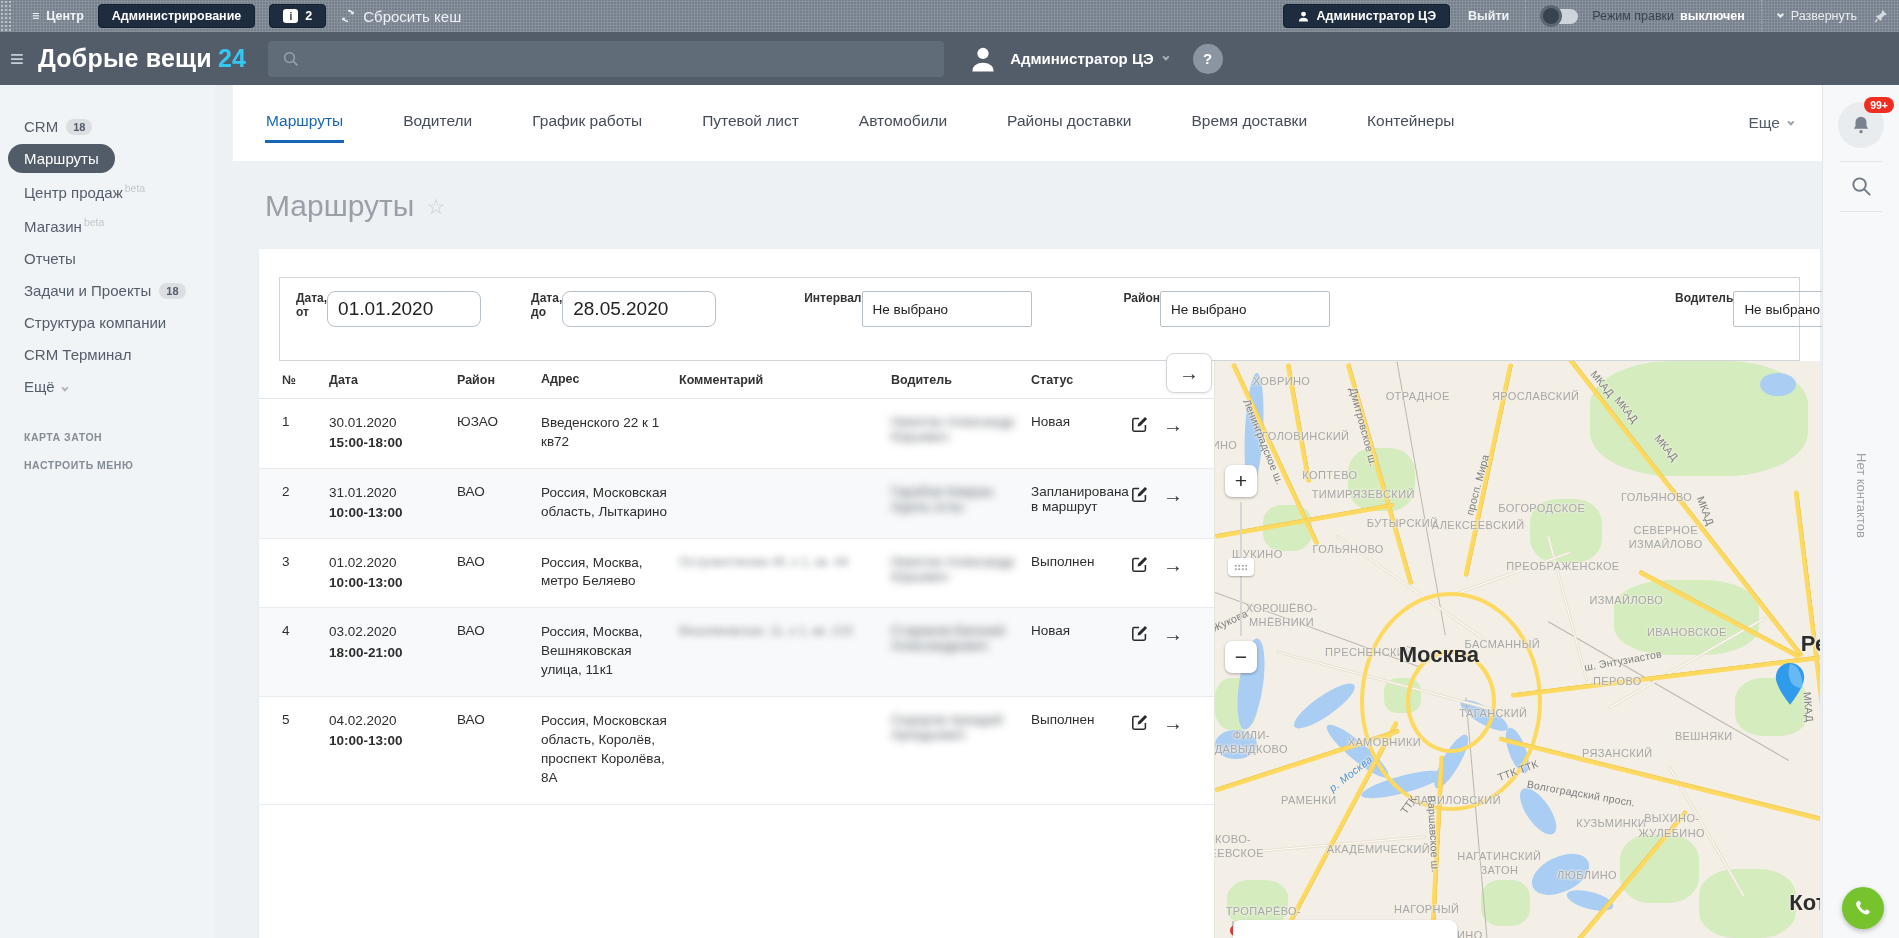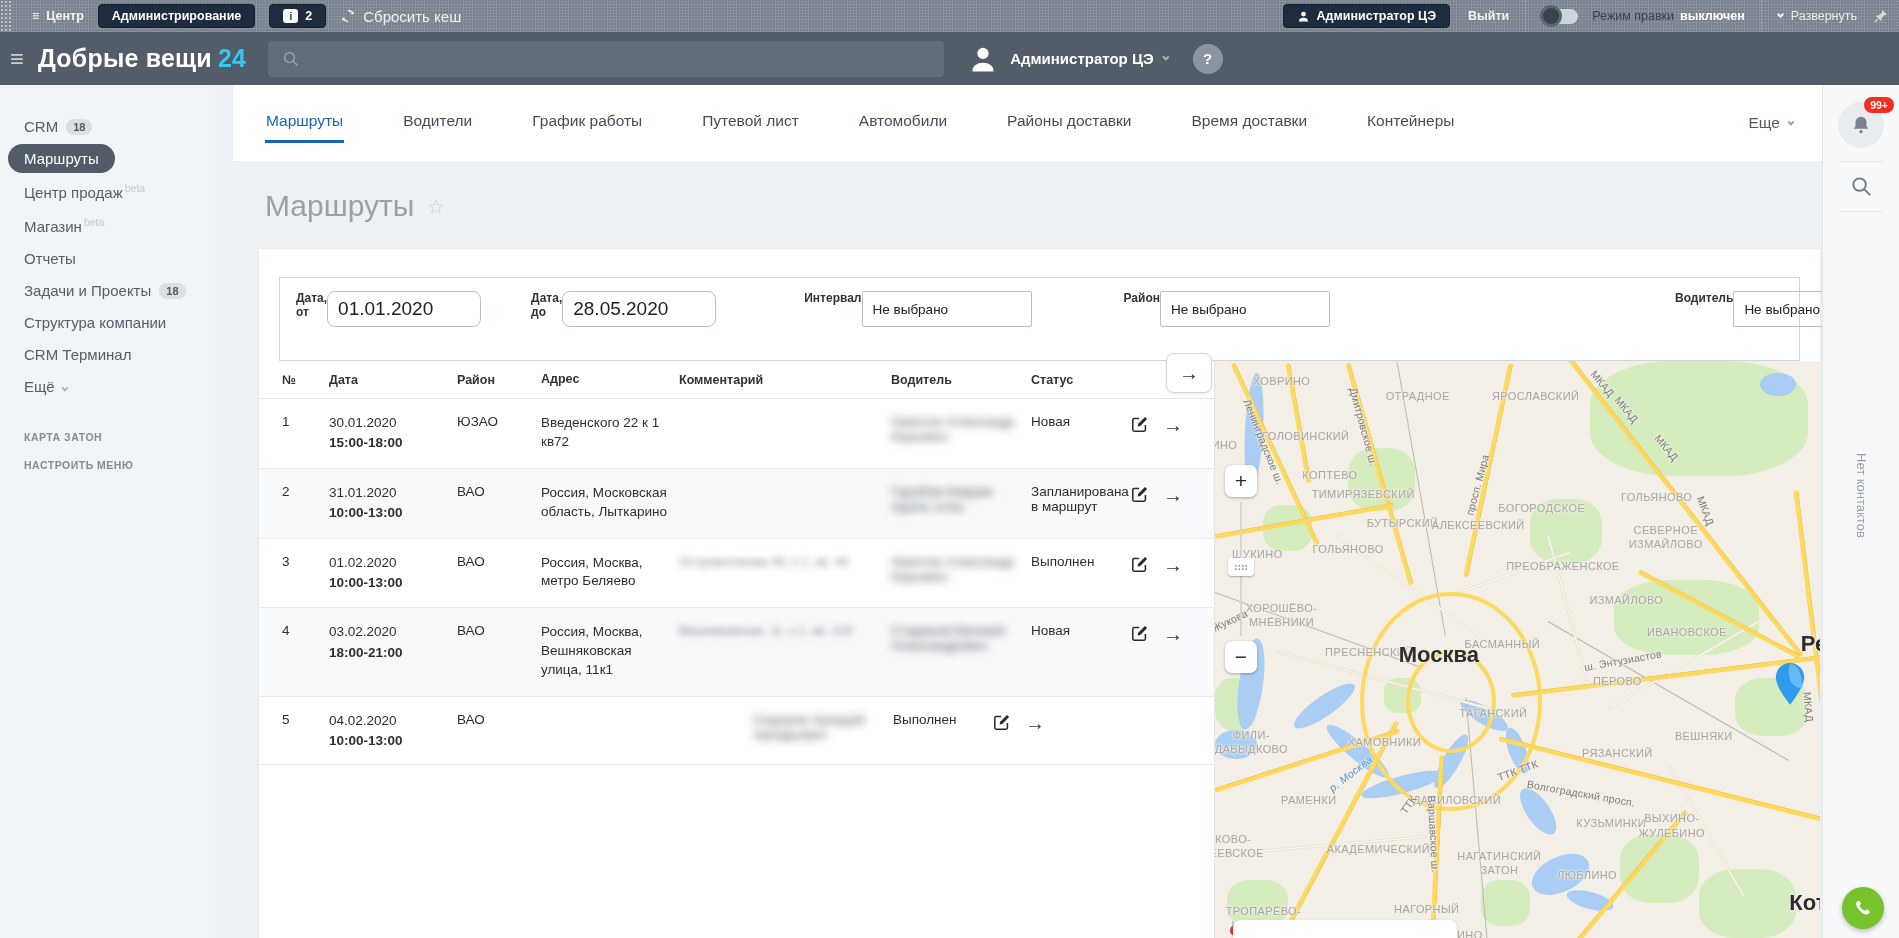--- a/index.html
+++ b/index.html
@@ -392,20 +392,21 @@
                   <span class="row-arrow">→</span>
                 </div>
               </div>
               <div class="trow">
                 <div class="td c-num">5</div>
                 <div class="td c-date">
                   <div class="l">04.02.2020</div>
                   <div class="time">10:00-13:00</div>
                 </div>
                 <div class="td c-district">ВАО</div>
+                <div class="td c-address">Россия, Московская область, Королёв, проспект Королёва, 8А</div>
                 <div class="td c-comment"></div>
                 <div class="td c-driver"><span class="blur">Сидоров Аркадий Аркадьевич</span></div>
                 <div class="td c-status">Выполнен</div>
                 <div class="td c-actions">
                   <span class="edit-ic"><svg width="18" height="18" viewBox="0 0 20 20" fill="none">
                       <path d="M16 11v5.5a1.5 1.5 0 0 1-1.5 1.5h-11A1.5 1.5 0 0 1 2 16.5v-11A1.5 1.5 0 0 1 3.5 4H9" stroke="#2b2b2b" stroke-width="1.7"></path>
                       <path d="M8 9.8 15.6 2.2l2.3 2.3-7.6 7.6-3 .7z" fill="#2b2b2b"></path>
                     </svg></span>
                   <span class="row-arrow">→</span>
                 </div>

